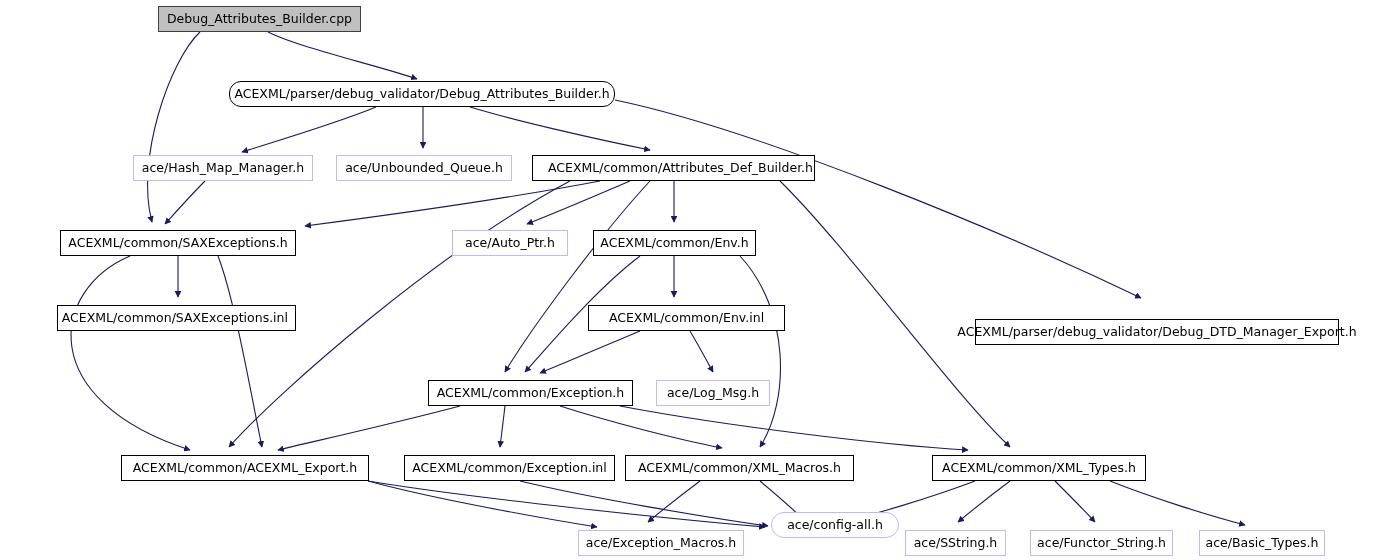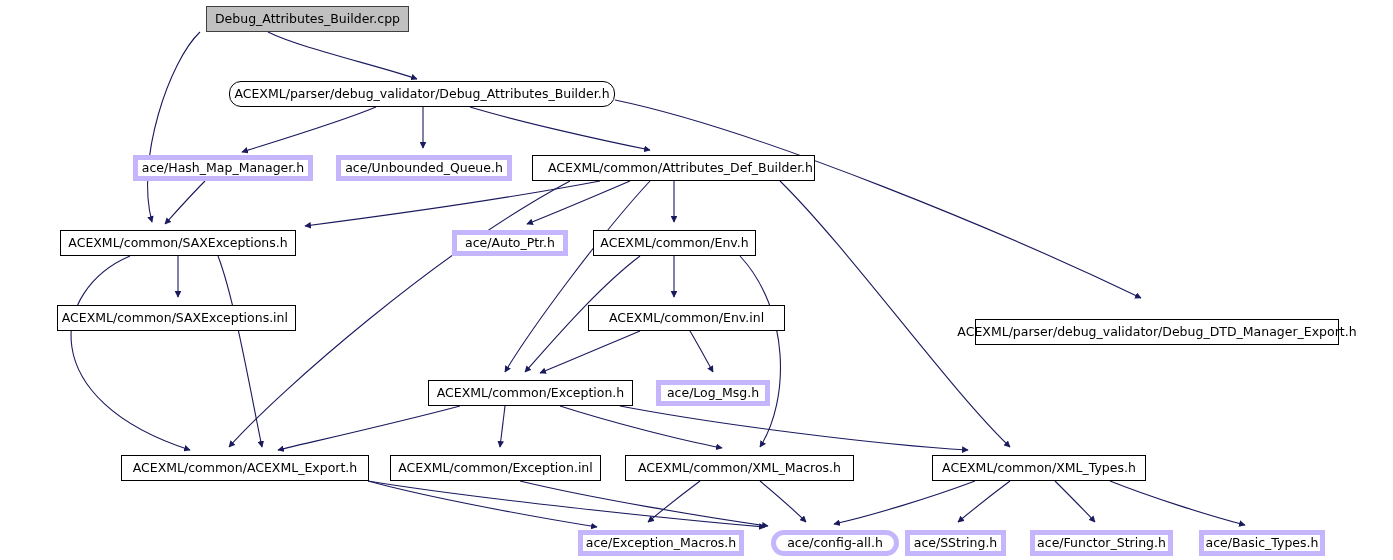--- a/index.html
+++ b/index.html
@@ -1,21 +1,21 @@
 <!DOCTYPE html>
 <html><head>
 <meta charset="utf-8">
 <style>
   html,body{margin:0;padding:0;background:#ffffff;}
   body{width:1393px;height:560px;overflow:hidden;
        font-family:"DejaVu Sans","Liberation Sans",sans-serif;}
   #graph{position:relative;width:1393px;height:560px;background:#ffffff;}
   svg#edges{position:absolute;left:0;top:0;width:1393px;height:560px;}
   .node{position:absolute;box-sizing:border-box;display:flex;align-items:center;
-        justify-content:center;background:#ffffff;border:5px solid #c4b5fd;
+        justify-content:center;background:#ffffff;border:1px solid #c4b5fd;
         font-size:12.5px;color:#000000;white-space:nowrap;line-height:1;
         letter-spacing:0px;}
   .node.linked{border:1px solid #000000;}
   .node.root{background:#c0c0c0;border:1px solid #404040;}
   .node span{pointer-events:none;padding:0 7px;}
 </style>
 </head>
 <body>
 
 <div id="graph">
@@ -56,21 +56,21 @@
         <path d="M520,481 C590,498 710,518 768,526" marker-end="url(#arrow)"></path>
         <path d="M700,481 C680,496 660,512 648,522" marker-end="url(#arrow)"></path>
         <path d="M760,481 C778,496 796,512 806,522" marker-end="url(#arrow)"></path>
         <path d="M975,481 C930,498 870,516 834,524" marker-end="url(#arrow)"></path>
         <path d="M1010,481 C990,496 970,512 958,522" marker-end="url(#arrow)"></path>
         <path d="M1055,481 C1070,496 1086,512 1095,522" marker-end="url(#arrow)"></path>
         <path d="M1110,481 C1150,497 1210,516 1245,525" marker-end="url(#arrow)"></path>
       </g>
   </svg>
   <div id="node-layer">
-      <div class="node root" style="left: 158px; top: 6px; width: 203px; height: 26px; margin-left: 48px;">
+      <div class="node root" style="left: 158px; top: 6px; width: 203px; height: 26px;">
         <span>Debug_Attributes_Builder.cpp</span>
       </div>
       <div class="node linked" style="left: 229px; top: 81px; width: 386px; height: 26px; border-radius: 12px;">
         <span>ACEXML/parser/debug_validator/Debug_Attributes_Builder.h</span>
       </div>
       <div class="node" style="left: 133px; top: 155px; width: 180px; height: 26px;">
         <span>ace/Hash_Map_Manager.h</span>
       </div>
       <div class="node" style="left: 336px; top: 155px; width: 176px; height: 26px;">
         <span>ace/Unbounded_Queue.h</span>
@@ -98,33 +98,33 @@
       </div>
       <div class="node linked" style="left: 428px; top: 380px; width: 205px; height: 26px;">
         <span>ACEXML/common/Exception.h</span>
       </div>
       <div class="node" style="left: 656px; top: 380px; width: 114px; height: 26px;">
         <span>ace/Log_Msg.h</span>
       </div>
       <div class="node linked" style="left: 121px; top: 455px; width: 248px; height: 26px;">
         <span>ACEXML/common/ACEXML_Export.h</span>
       </div>
-      <div class="node linked" style="left: 390px; top: 455px; width: 211px; height: 26px;">
+      <div class="node linked" style="left: 404px; top: 455px; width: 211px; height: 26px;">
         <span>ACEXML/common/Exception.inl</span>
       </div>
       <div class="node linked" style="left: 625px; top: 455px; width: 229px; height: 26px;">
         <span>ACEXML/common/XML_Macros.h</span>
       </div>
       <div class="node linked" style="left: 932px; top: 455px; width: 214px; height: 26px;">
         <span>ACEXML/common/XML_Types.h</span>
       </div>
       <div class="node" style="left: 578px; top: 530px; width: 166px; height: 26px;">
         <span>ace/Exception_Macros.h</span>
       </div>
-      <div class="node" style="left: 771px; top: 530px; width: 128px; height: 26px; border-radius: 13px;">
+      <div class="node" style="left: 771px; top: 512px; width: 128px; height: 26px; border-radius: 13px;">
         <span>ace/config-all.h</span>
       </div>
       <div class="node" style="left: 905px; top: 530px; width: 101px; height: 26px;">
         <span>ace/SString.h</span>
       </div>
       <div class="node" style="left: 1030px; top: 530px; width: 143px; height: 26px;">
         <span>ace/Functor_String.h</span>
       </div>
       <div class="node" style="left: 1199px; top: 530px; width: 126px; height: 26px;">
         <span>ace/Basic_Types.h</span>

